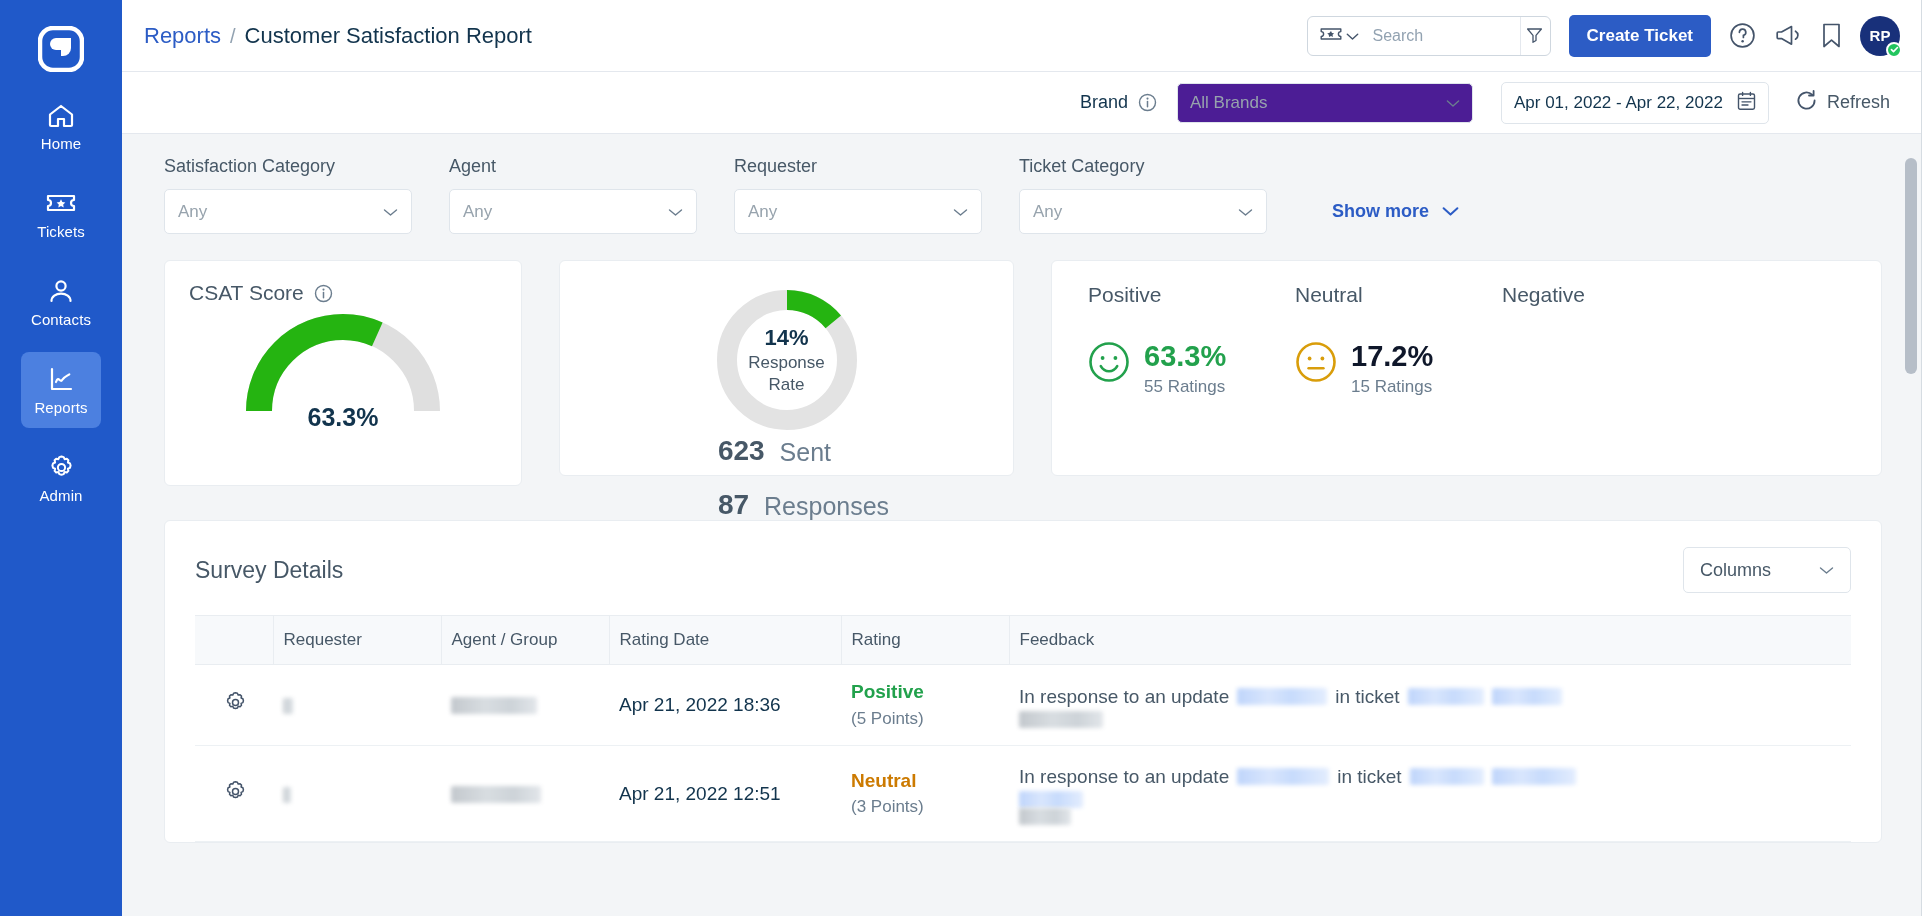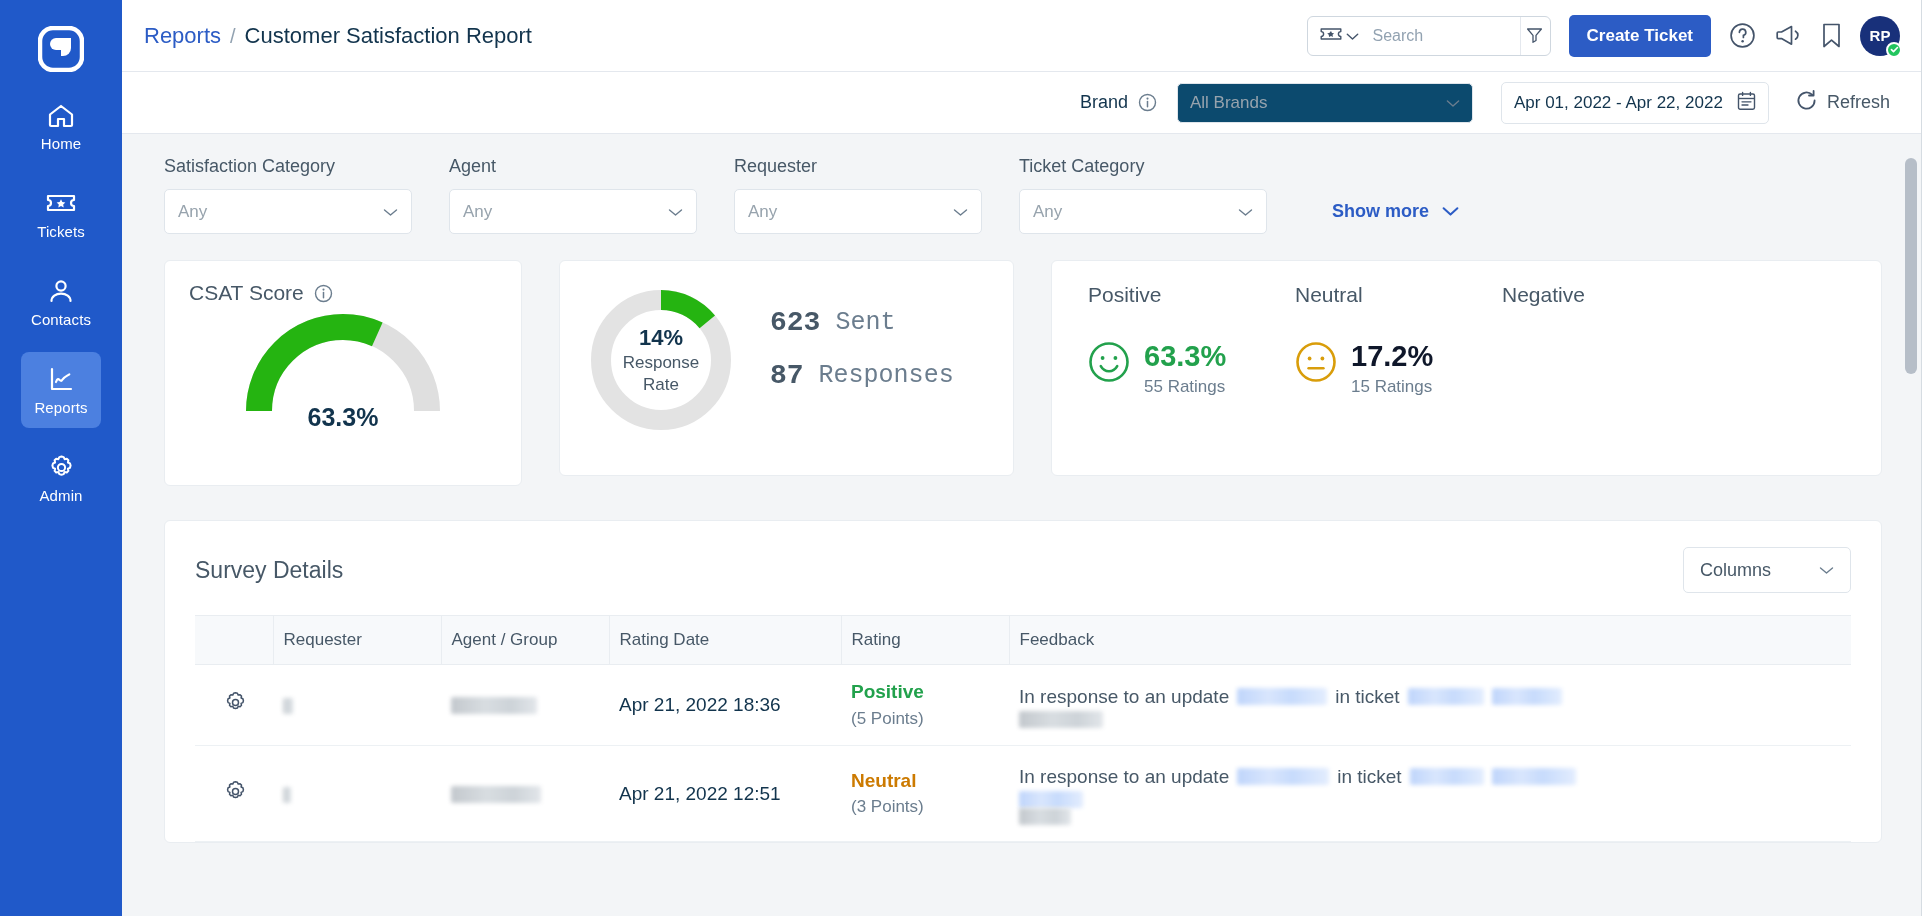--- a/index.html
+++ b/index.html
@@ -156,21 +156,21 @@
   .brand-label {
     font-size: 18px; color: #12344d;
     margin-right: 10px;
   }
   .brand-select {
     width: 296px; height: 40px;
     border: 1px solid #dfe5eb; border-radius: 5px;
     display: flex; align-items: center;
     padding: 0 12px;
     margin-left: 20px;
-    background: #0c4a6e;
+    background: #4c1d95;
     cursor: pointer;
   }
   .brand-select .val { flex: 1; font-size: 17px; color: #97a3ad; }
   .date-select {
     width: 268px; height: 42px;
     border: 1px solid #dfe5eb; border-radius: 5px;
     display: flex; align-items: center;
     padding: 0 12px;
     margin-left: 28px;
     background: #fff;
@@ -240,31 +240,31 @@
   
   .gauge-wrap { position: relative; width: 100%; display:flex; justify-content:center; margin-top: 6px; }
   .gauge-value {
     position: absolute; left: 0; right: 0;
     top: 92px;
     text-align: center;
     font-size: 25px; font-weight: bold; color: #12344d;
   }
 
   
-  .survey-body { display: flex; align-items: center; margin-top: 4px; }
+  .survey-body { display: flex; align-items: center; margin-top: 4px; flex-direction: column; }
   .donut-wrap { position: relative; width: 150px; height: 150px; }
   .donut-center {
     position: absolute; inset: 0;
     display: flex; flex-direction: column;
     align-items: center; justify-content: center;
   }
   .donut-pct { font-size: 22px; font-weight: bold; color: #12344d; line-height: 1.25; }
   .donut-sub { font-size: 17px; color: #475867; line-height: 1.3; text-align: center; }
   .survey-stats { margin-left: 34px; }
-  .stat-row { display: flex; align-items: center; gap: 15px; margin-bottom: 22px; font-family: Liberation Mono, monospace; }
+  .stat-row { display: flex; align-items: flex-end; gap: 15px; margin-bottom: 22px; }
   .stat-num { font-size: 28px; font-weight: bold; color: #475867; }
   .stat-lbl { font-size: 25px; color: #6b7d8e; }
 
   
   .sent-heads { display: flex; }
   .sent-head { width: 207px; font-size: 21px; color: #475867; }
   .sent-rows { display: flex; margin-top: 34px; }
   .sent-item { width: 207px; display: flex; align-items: flex-start; gap: 14px; }
   .sent-text { display: flex; flex-direction: column; }
   .sent-pct { font-size: 29px; font-weight: bold; line-height: 1.05; }

